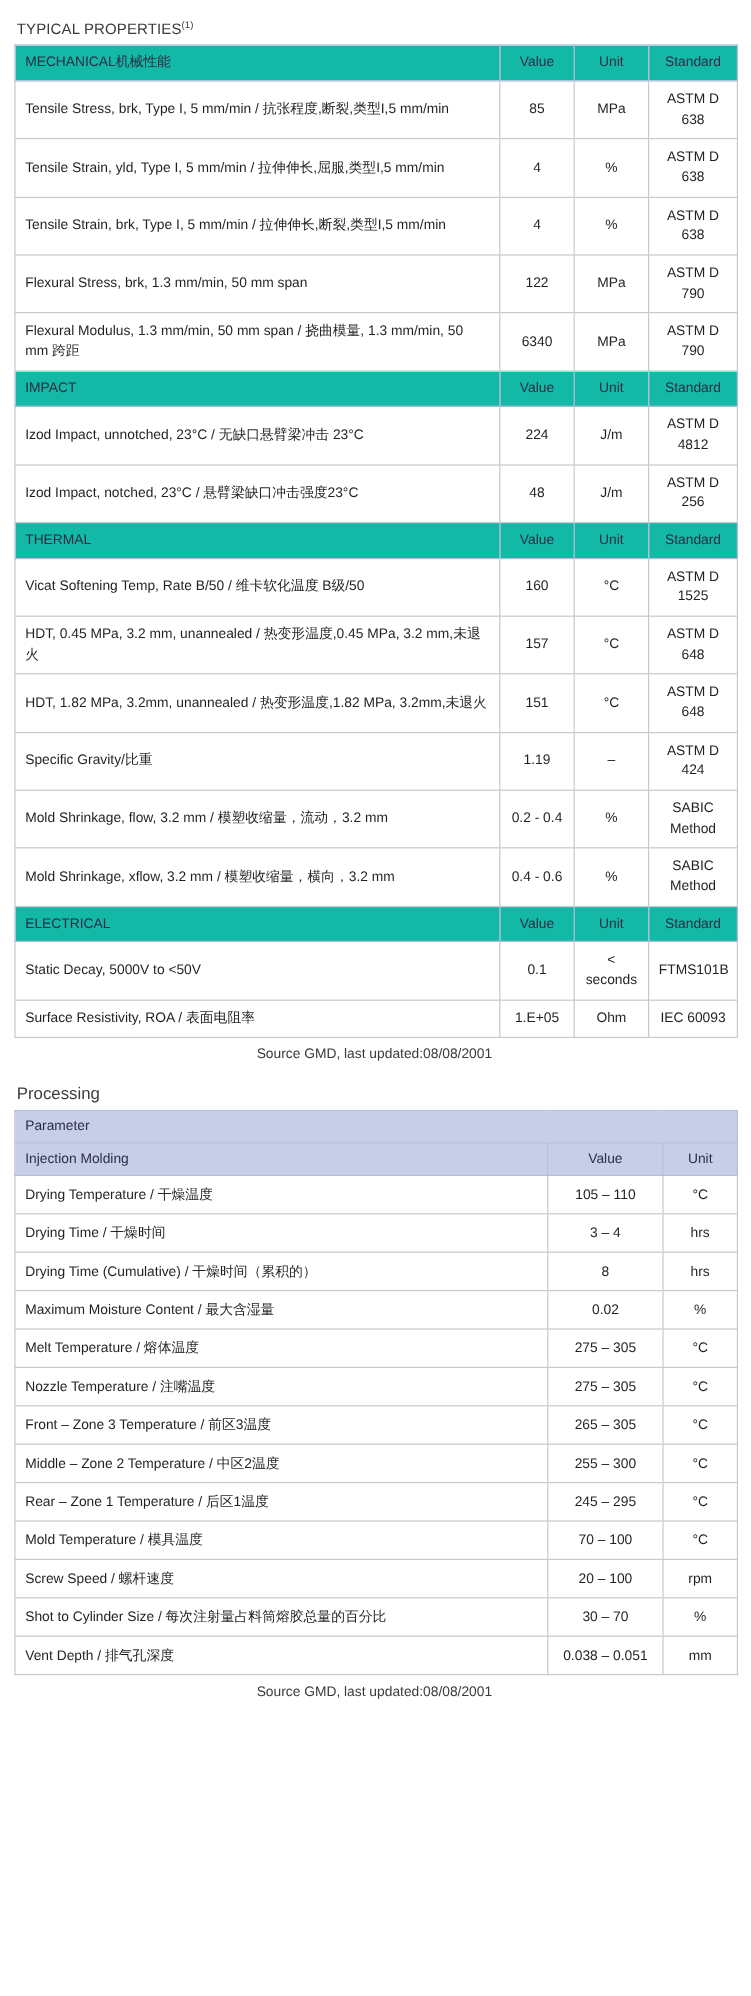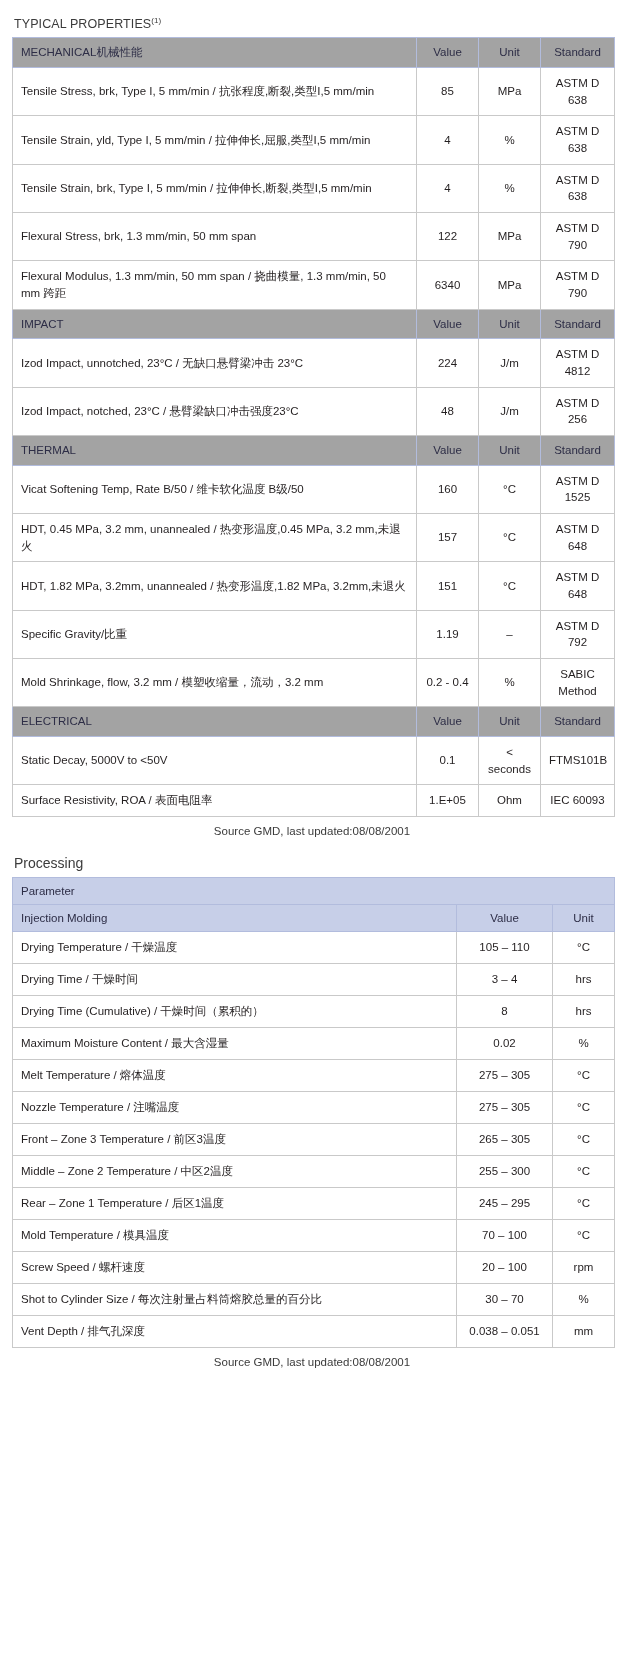--- a/index.html
+++ b/index.html
@@ -35,21 +35,21 @@
     font-size: 11.5px;
   }
   table.props td {
     border: 1px solid #c9c9c9;
     padding: 7px 8px;
     vertical-align: middle;
     line-height: 1.45;
     color: #231f20;
   }
   tr.grouphead td {
-    background: #a3a3a3;
+    background: #14b8a6;
     color: #2d2d46;
     font-size: 11.5px;
     padding: 6px 8px;
     border: 1px solid #b2bcdd;
     white-space: nowrap;
   }
   .col-prop { width: 404px; }
   .col-val  { width: 62px; text-align: center; }
   .col-unit { width: 62px; text-align: center; }
   .col-std  { width: 74px; text-align: center; }
@@ -185,25 +185,31 @@
         <tr>
           <td>HDT, 1.82 MPa, 3.2mm, unannealed / 热变形温度,1.82 MPa, 3.2mm,未退火</td>
           <td class="cell-center">151</td>
           <td class="cell-center">°C</td>
           <td class="cell-center">ASTM D 648</td>
         </tr>
         <tr>
           <td>Specific Gravity/比重</td>
           <td class="cell-center">1.19</td>
           <td class="cell-center">–</td>
-          <td class="cell-center">ASTM D 792</td>
+          <td class="cell-center">ASTM D 424</td>
         </tr>
         <tr>
           <td>Mold Shrinkage, flow, 3.2 mm / 模塑收缩量，流动，3.2 mm</td>
           <td class="cell-center">0.2 - 0.4</td>
+          <td class="cell-center">%</td>
+          <td class="cell-center">SABIC Method</td>
+        </tr>
+        <tr>
+          <td>Mold Shrinkage, xflow, 3.2 mm / 模塑收缩量，横向，3.2 mm</td>
+          <td class="cell-center">0.4 - 0.6</td>
           <td class="cell-center">%</td>
           <td class="cell-center">SABIC Method</td>
         </tr>
         <tr class="grouphead">
           <td>ELECTRICAL</td>
           <td class="cell-center">Value</td>
           <td class="cell-center">Unit</td>
           <td class="cell-center">Standard</td>
         </tr>
         <tr>

